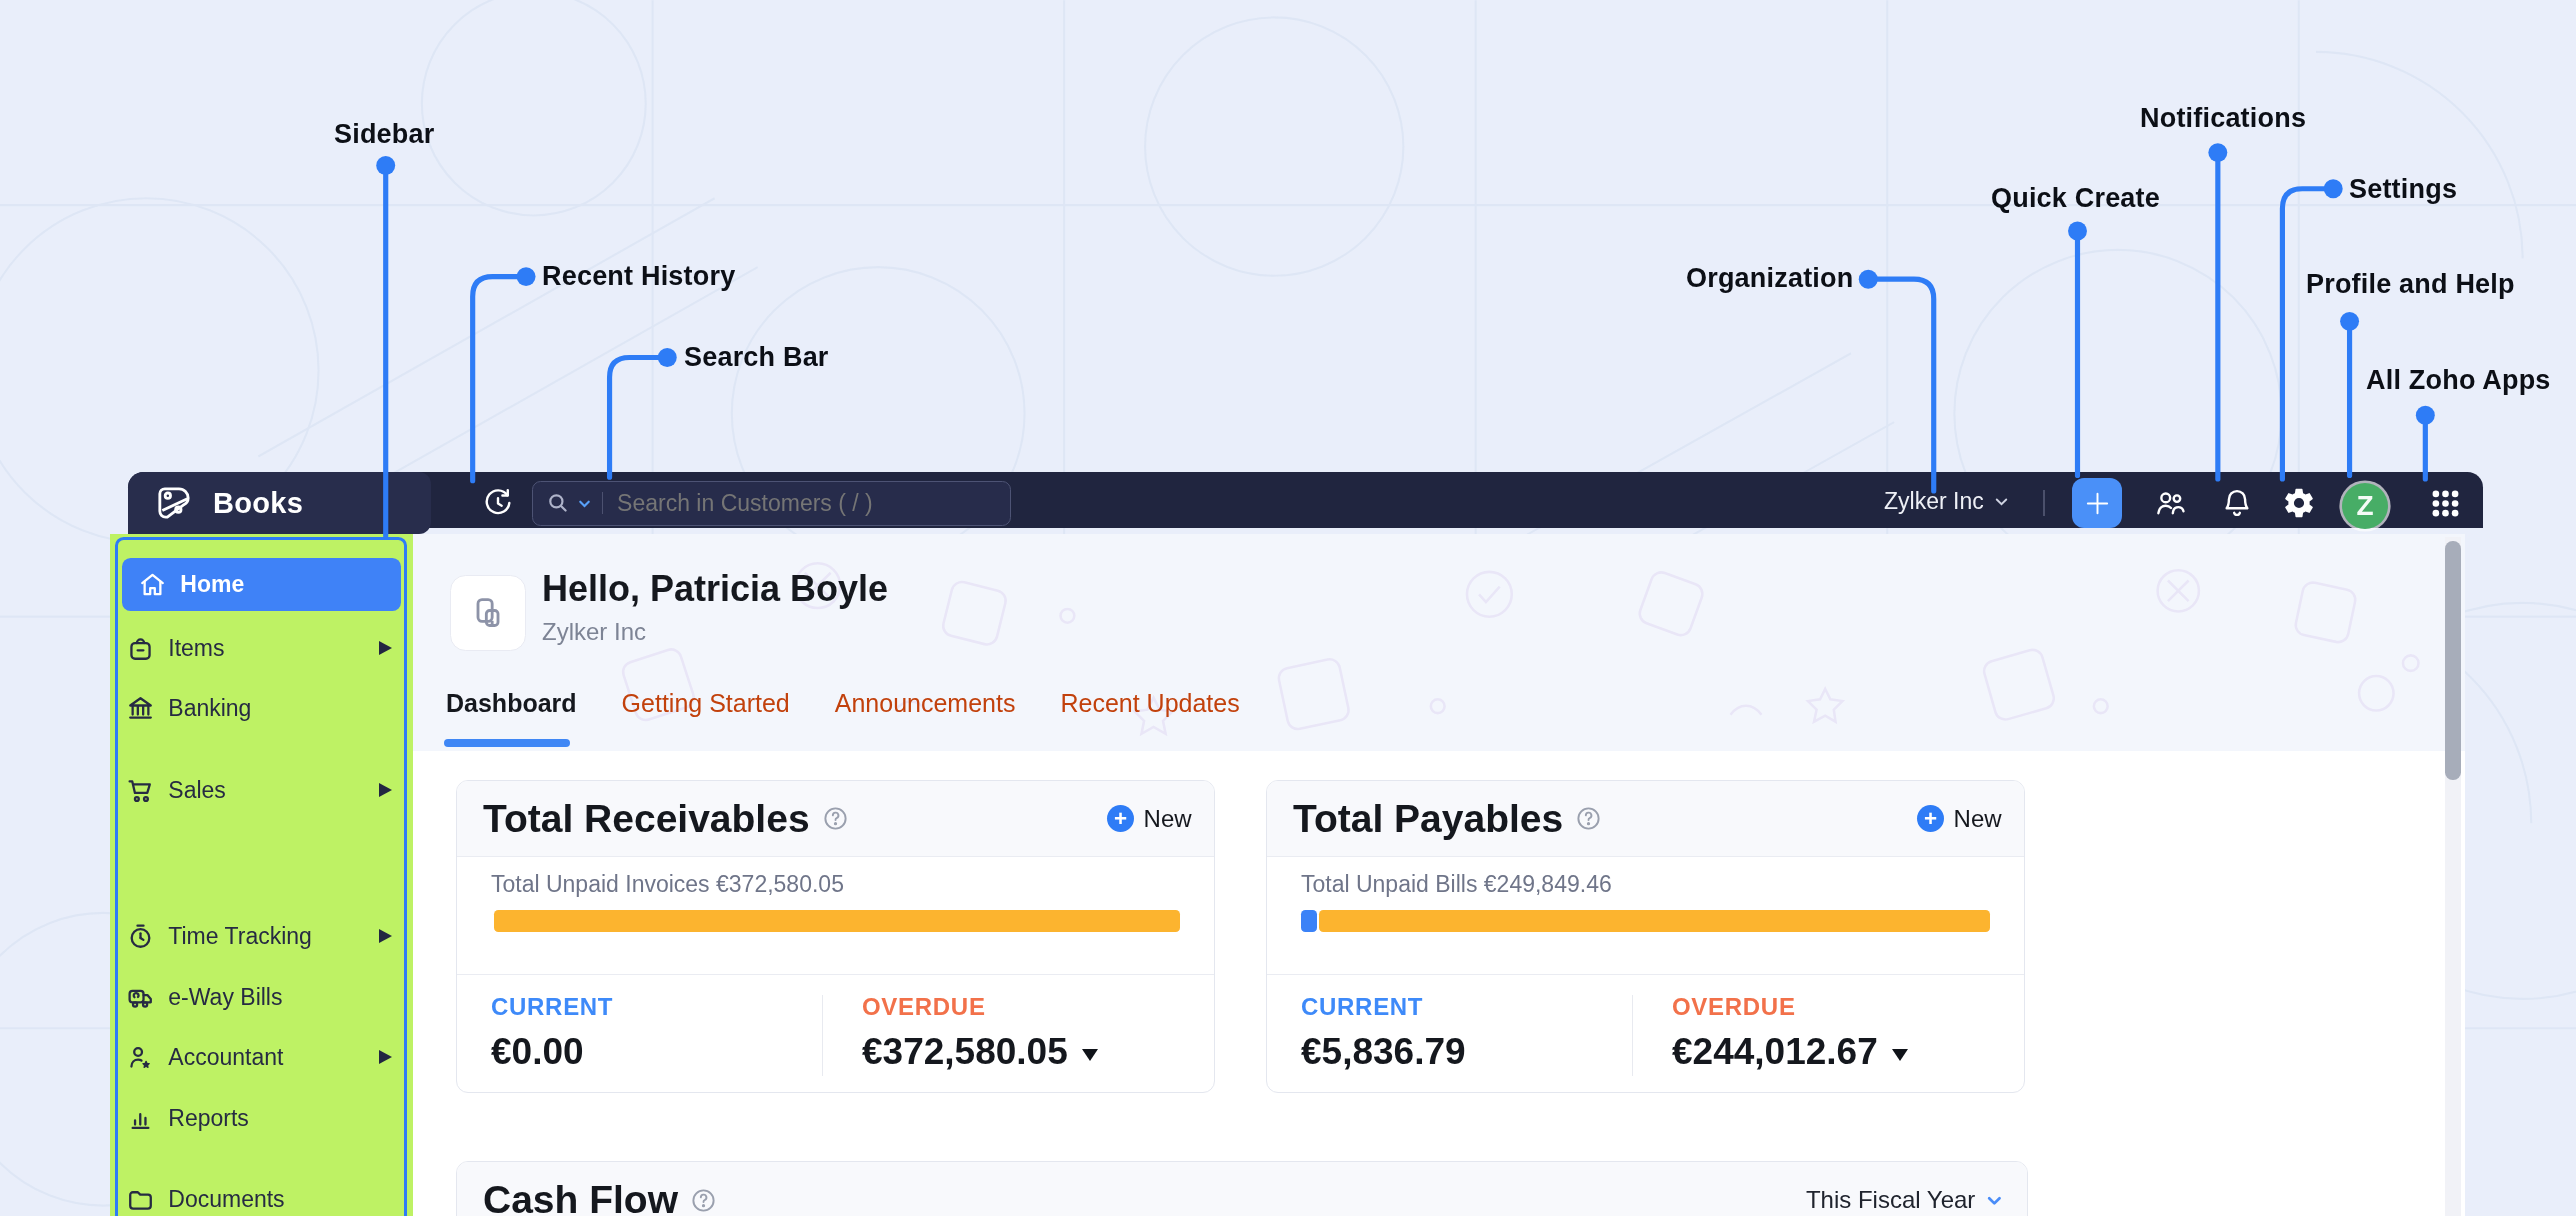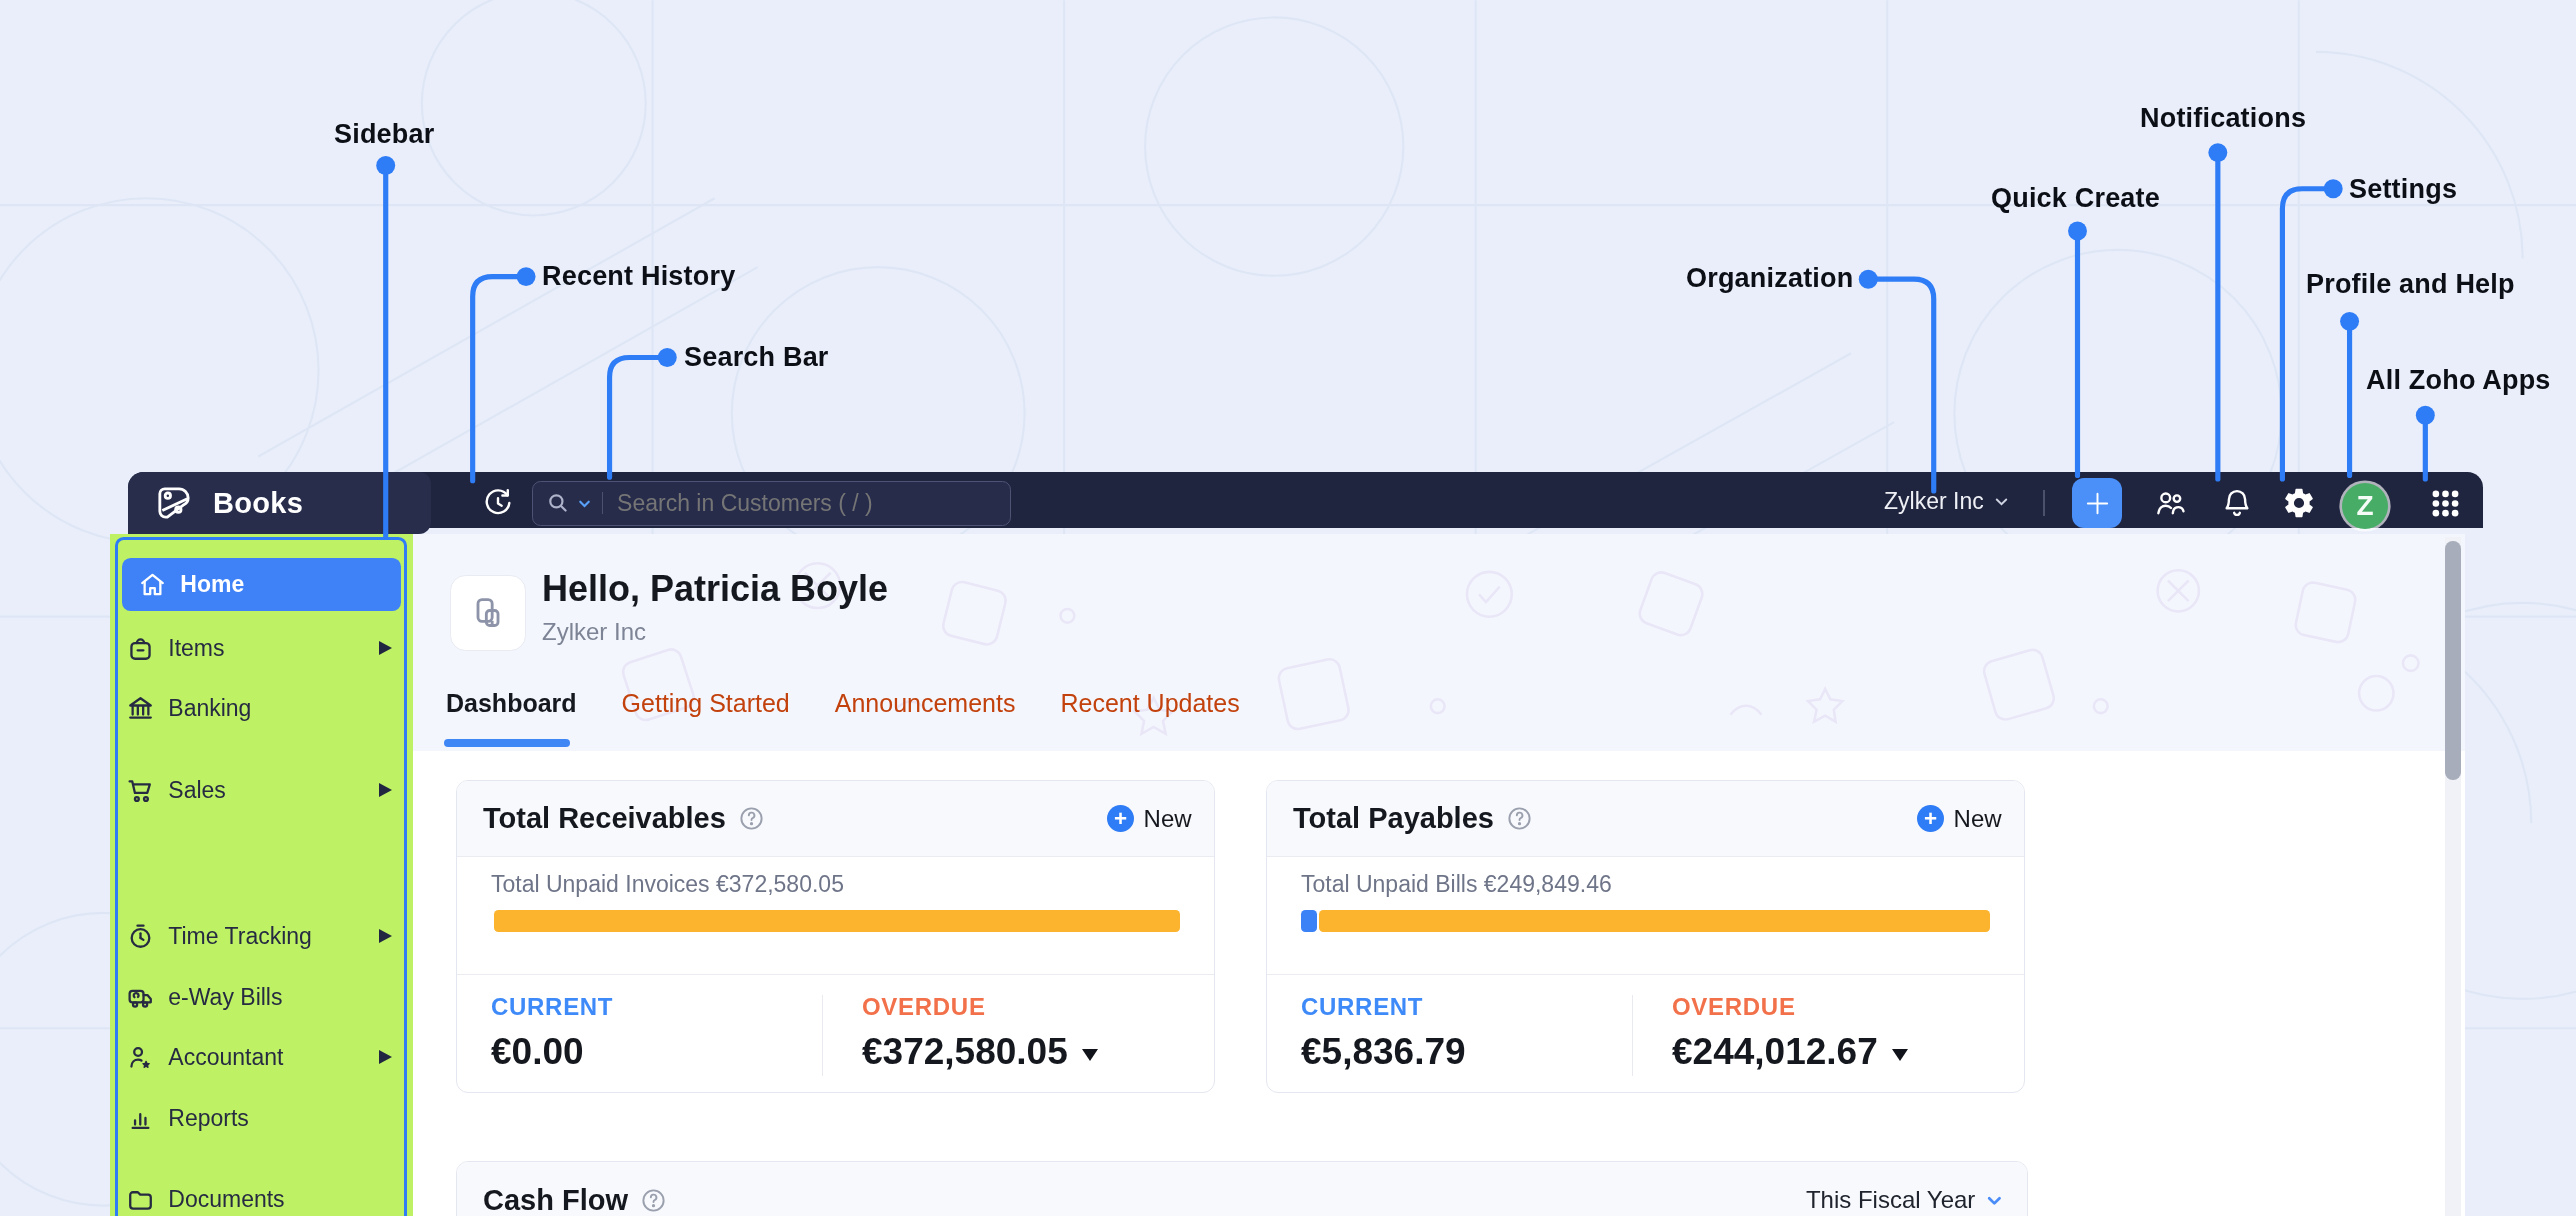--- a/index.html
+++ b/index.html
@@ -58,21 +58,21 @@
   .tab-underline{left:444px;top:739px;width:126px;height:7.7px;border-radius:5.2px;background:#3f87f5;z-index:12;}
 
   
   .scroll-track{left:2445px;top:537px;width:15.5px;height:679px;background:#f1f2f7;z-index:11;}
   .scroll-thumb{left:2445px;top:541px;width:15.5px;height:239px;border-radius:7.7px;background:#a7adba;z-index:12;}
 
   
   .card{position:absolute;background:#fff;border:1.3px solid #e4e7ef;border-radius:12px;z-index:13;overflow:hidden;box-sizing:border-box;}
   .card-head{height:76px;background:#f8f9fc;border-bottom:1.3px solid #eaecf2;display:flex;align-items:center;
     padding:0 22.4px 0 26px;box-sizing:border-box;}
-  .card-title{font-size:29px;font-weight:600;color:#15181e;}
+  .card-title{font-size:39px;font-weight:600;color:#15181e;}
   .help-icon{margin-left:12px;}
   .spacer{flex:1;}
   .new-btn{display:flex;align-items:center;gap:9.5px;cursor:pointer;}
   .new-circle{width:27px;height:27px;border-radius:50%;background:#2e7cf6;display:flex;align-items:center;justify-content:center;
     color:#fff;font-size:22.4px;font-weight:700;line-height:0;}
   .new-lbl{font-size:24px;color:#15181e;}
   .sum-line{position:absolute;left:34px;top:90px;font-size:23px;color:#6f7589;}
   .pbar{position:absolute;left:34px;right:34px;top:129px;height:21.5px;display:flex;gap:2.6px;}
   .seg{height:100%;border-radius:4.3px;}
   .seg-cur{background:#3b82f7;}

